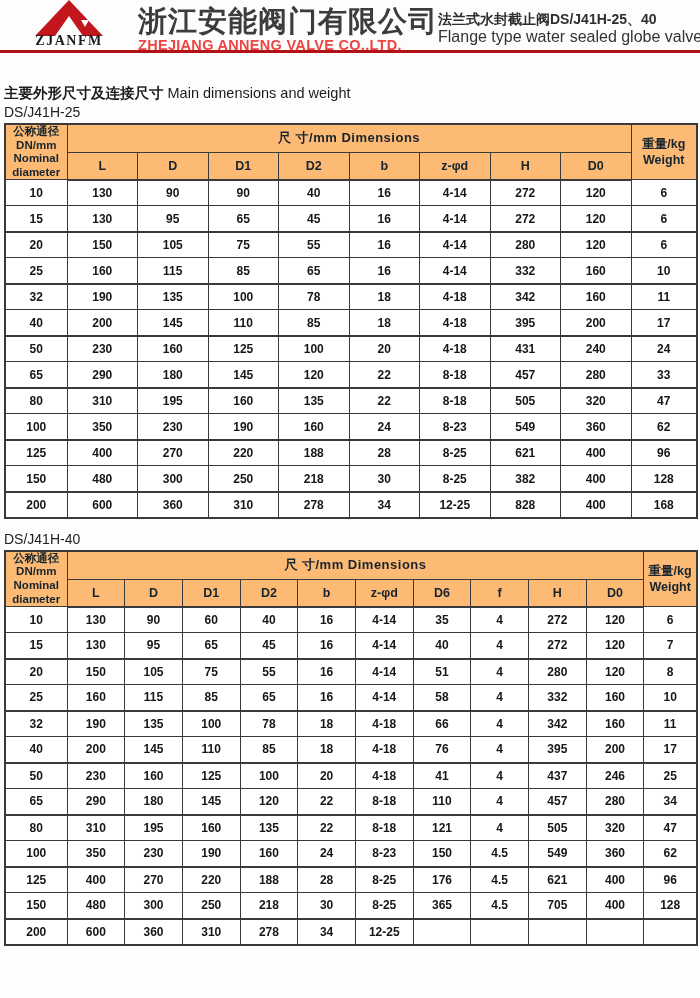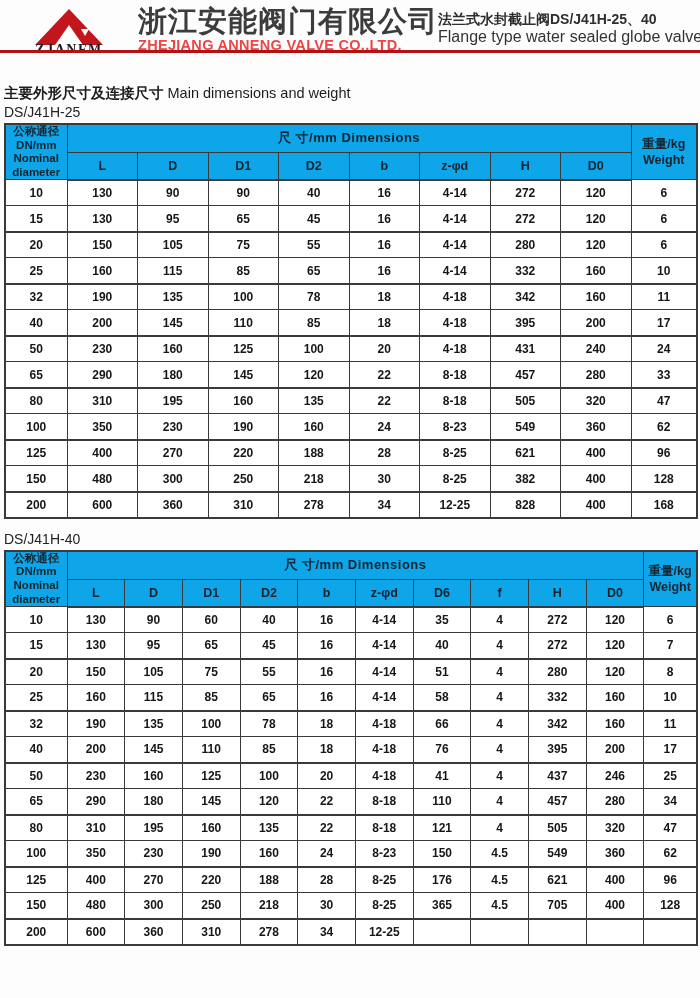--- a/index.html
+++ b/index.html
@@ -17,21 +17,21 @@
     display: flex;
     align-items: flex-start;
     height: 50px;
     padding: 0 6px 0 10px;
     overflow: hidden;
   }
   .logo {
     width: 118px;
     flex: 0 0 118px;
     text-align: center;
-    padding-top: 9px;
+    padding-top: 0;
   }
   .logo svg { display: block; margin: 0 auto; }
   .logo-text {
     font-family: "Liberation Serif", serif;
     font-weight: 700;
     font-size: 14px;
     letter-spacing: 1.5px;
     color: #1b1b22;
     margin-top: -2px;
     line-height: 1;
@@ -86,21 +86,21 @@
     border: 2px solid #3a3a3a;
     background: #fff;
   }
   .dim-table th, .dim-table td {
     border: 1px solid #3a3a3a;
     text-align: center;
     vertical-align: middle;
     padding: 0;
     overflow: hidden;
   }
-  .dim-table thead th { background: #0ea5e9; font-weight: 700; color: #16242e; }
+  .dim-table thead th { background: #fdba74; font-weight: 700; color: #16242e; }
   .first-col-header { font-size: 11.5px; line-height: 1.18; white-space: pre-line; }
   .dim-header { font-size: 13px; height: 27px; letter-spacing: 0.5px; }
   .weight-header { font-size: 12.5px; white-space: pre-line; line-height: 1.3; }
   .col-header { font-size: 12.5px; height: 26px; }
   .dim-table td { font-size: 12px; font-weight: 700; height: 26px; color: #161616; }
   .dim-table thead tr:last-child th { border-bottom-width: 2px; }
   .dim-table tbody tr:nth-child(even) td { border-bottom-width: 2px; }
 </style>
 </head>
 <body>

